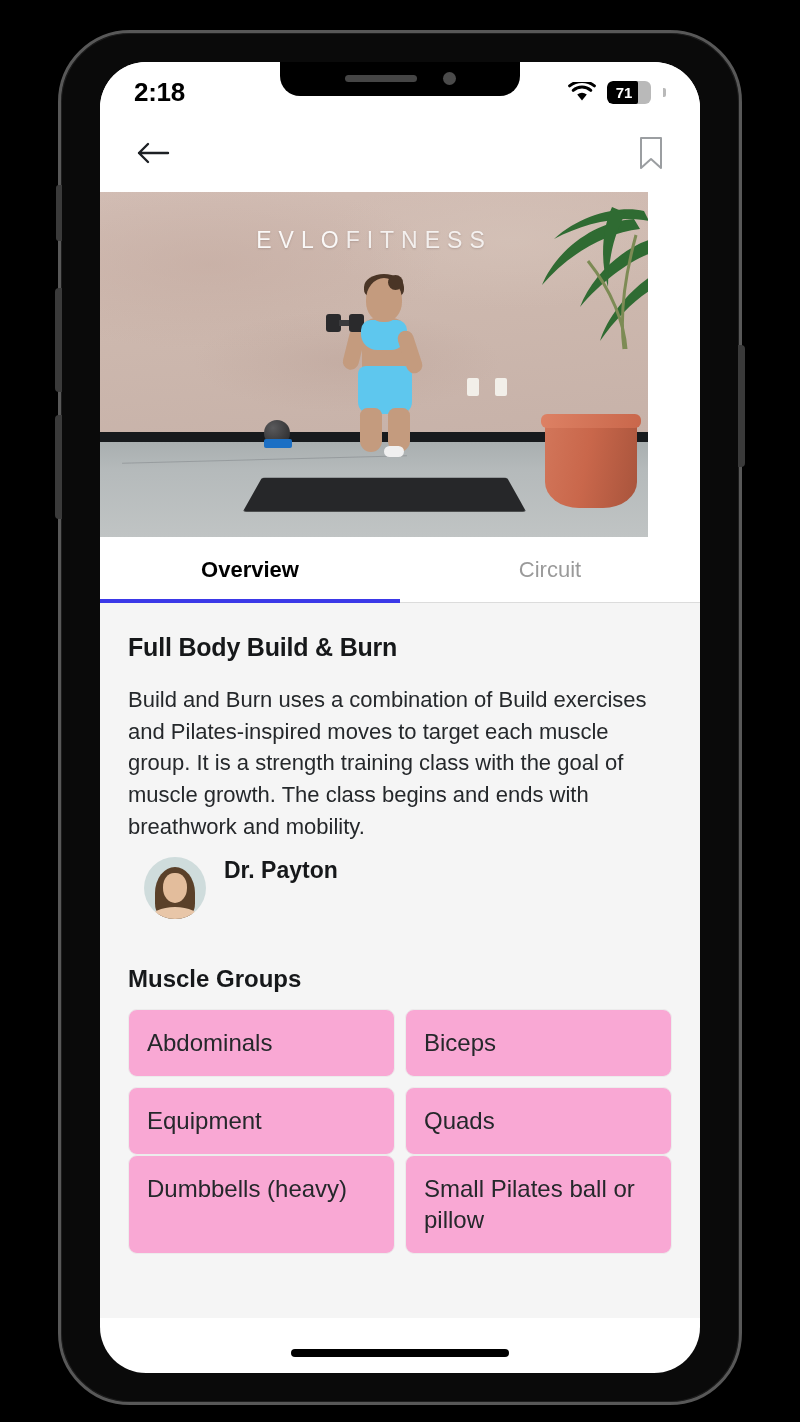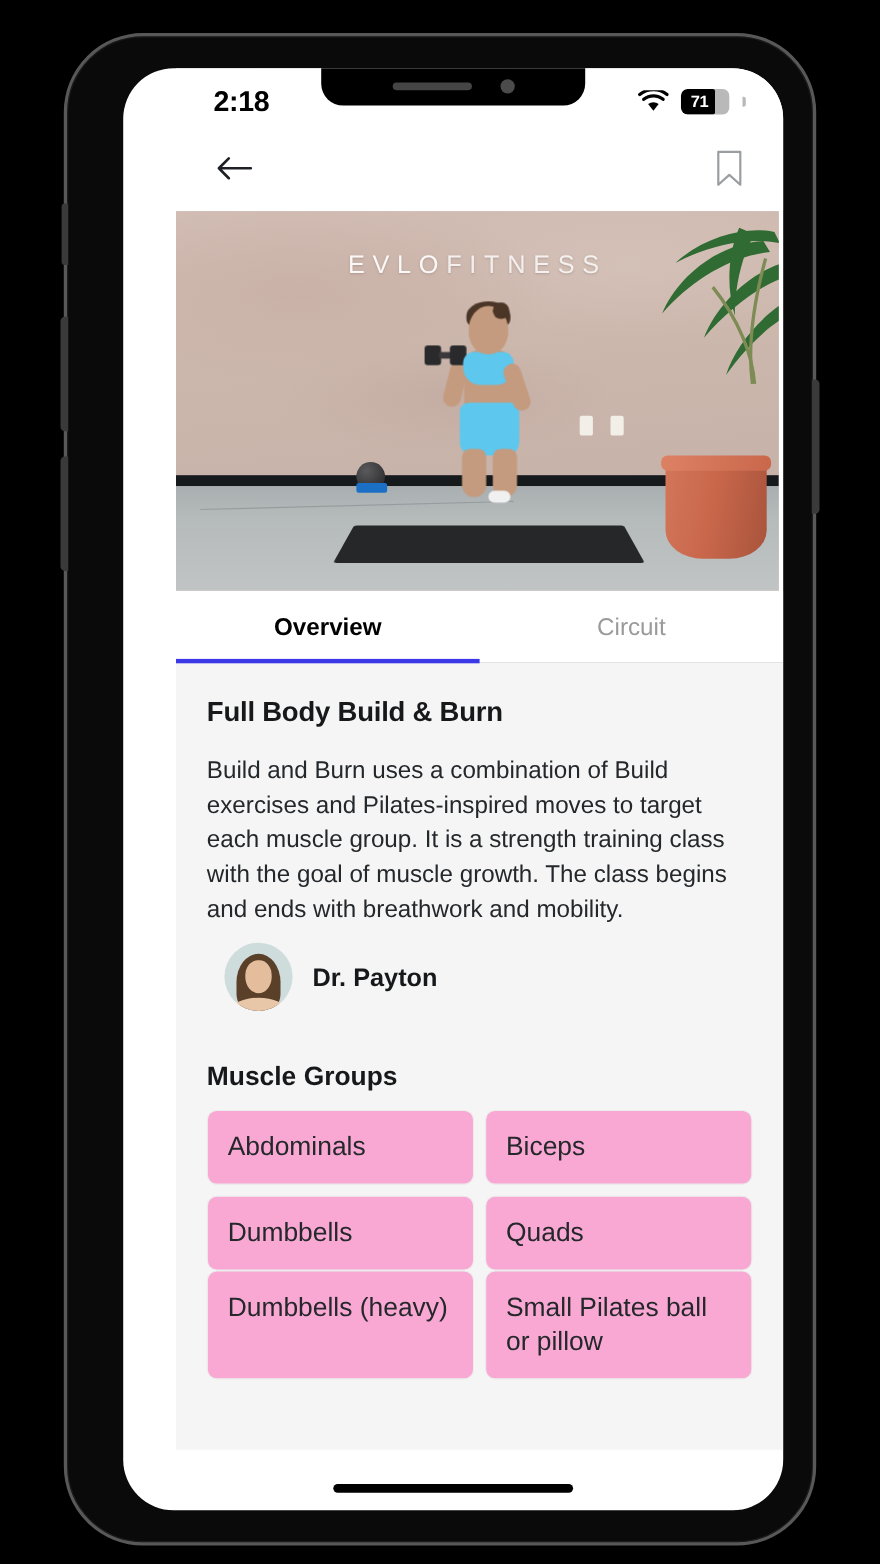--- a/index.html
+++ b/index.html
@@ -28,26 +28,25 @@
     border-radius: 3px;
   }
   .btn-mute  { left: -5px; top: 152px;  width: 6px; height: 56px;  border-radius: 3px 0 0 3px; }
   .btn-vol-up{ left: -6px; top: 255px;  width: 7px; height: 104px; border-radius: 4px 0 0 4px; }
   .btn-vol-dn{ left: -6px; top: 382px;  width: 7px; height: 104px; border-radius: 4px 0 0 4px; }
   .btn-power { right: -6px; top: 312px; width: 7px; height: 122px; border-radius: 0 4px 4px 0; }
 
   
   .screen {
     position: absolute;
-    left: 112px; top: 62px;
+    left: 100px; top: 62px;
     width: 600px; height: 1311px;
     background: #ffffff;
     border-radius: 46px 46px 46px 46px;
     overflow: hidden;
-    padding-left: 48px;
   }
 
   
   .notch {
     position: absolute; left: 50%; top: -2px;
     transform: translateX(-50%);
     width: 240px; height: 36px;
     background: #000;
     border-radius: 0 0 20px 20px;
     z-index: 40;
@@ -219,21 +218,21 @@
   }
   .class-title {
     font-size: 25px; font-weight: bold; color: #16181a;
     letter-spacing: -0.2px;
     margin-bottom: 22px;
   }
   .class-desc {
     font-size: 22px; line-height: 1.44; color: #25282b;
     margin-bottom: 11px;
   }
-  .instructor { display: flex; align-items: center; gap: 18px; padding: 4px 0 0 16px; }
+  .instructor { display: flex; gap: 18px; padding: 4px 0 0 16px; }
   .avatar {
     width: 62px; height: 62px; border-radius: 50%;
     background: #cfdcdc;
     position: relative; overflow: hidden;
     flex: 0 0 auto;
   }
   .av-hair { position:absolute; left:11px; top:10px; width:40px; height:52px; background:#5a4029; border-radius:50% 50% 30% 30%; }
   .av-face { position:absolute; left:19px; top:16px; width:24px; height:30px; background:#e3bd9c; border-radius:48% 48% 52% 52%; }
   .av-shoulders { position:absolute; left:6px; top:50px; width:50px; height:24px; background:#e8c6a8; border-radius:50% 50% 0 0; }
   .instructor-name { font-size: 23px; font-weight: bold; color: #16181a; }
@@ -384,21 +383,21 @@
           <div class="av-face"></div>
           <div class="av-shoulders"></div>
         </div>
         <div class="instructor-name">Dr. Payton</div>
       </div>
 
       <div class="section-title">Muscle Groups</div>
       <div class="card-grid">
         <div class="card">Abdominals</div>
         <div class="card">Biceps</div>
-        <div class="card">Dumbbells</div>
+        <div class="card">Equipment</div>
         <div class="card">Quads</div>
       </div>
 
       <div class="card-grid">
         <div class="card tall">Dumbbells (heavy)</div>
         <div class="card tall">Small Pilates ball or pillow</div>
 
       </div>
     </div>
 

